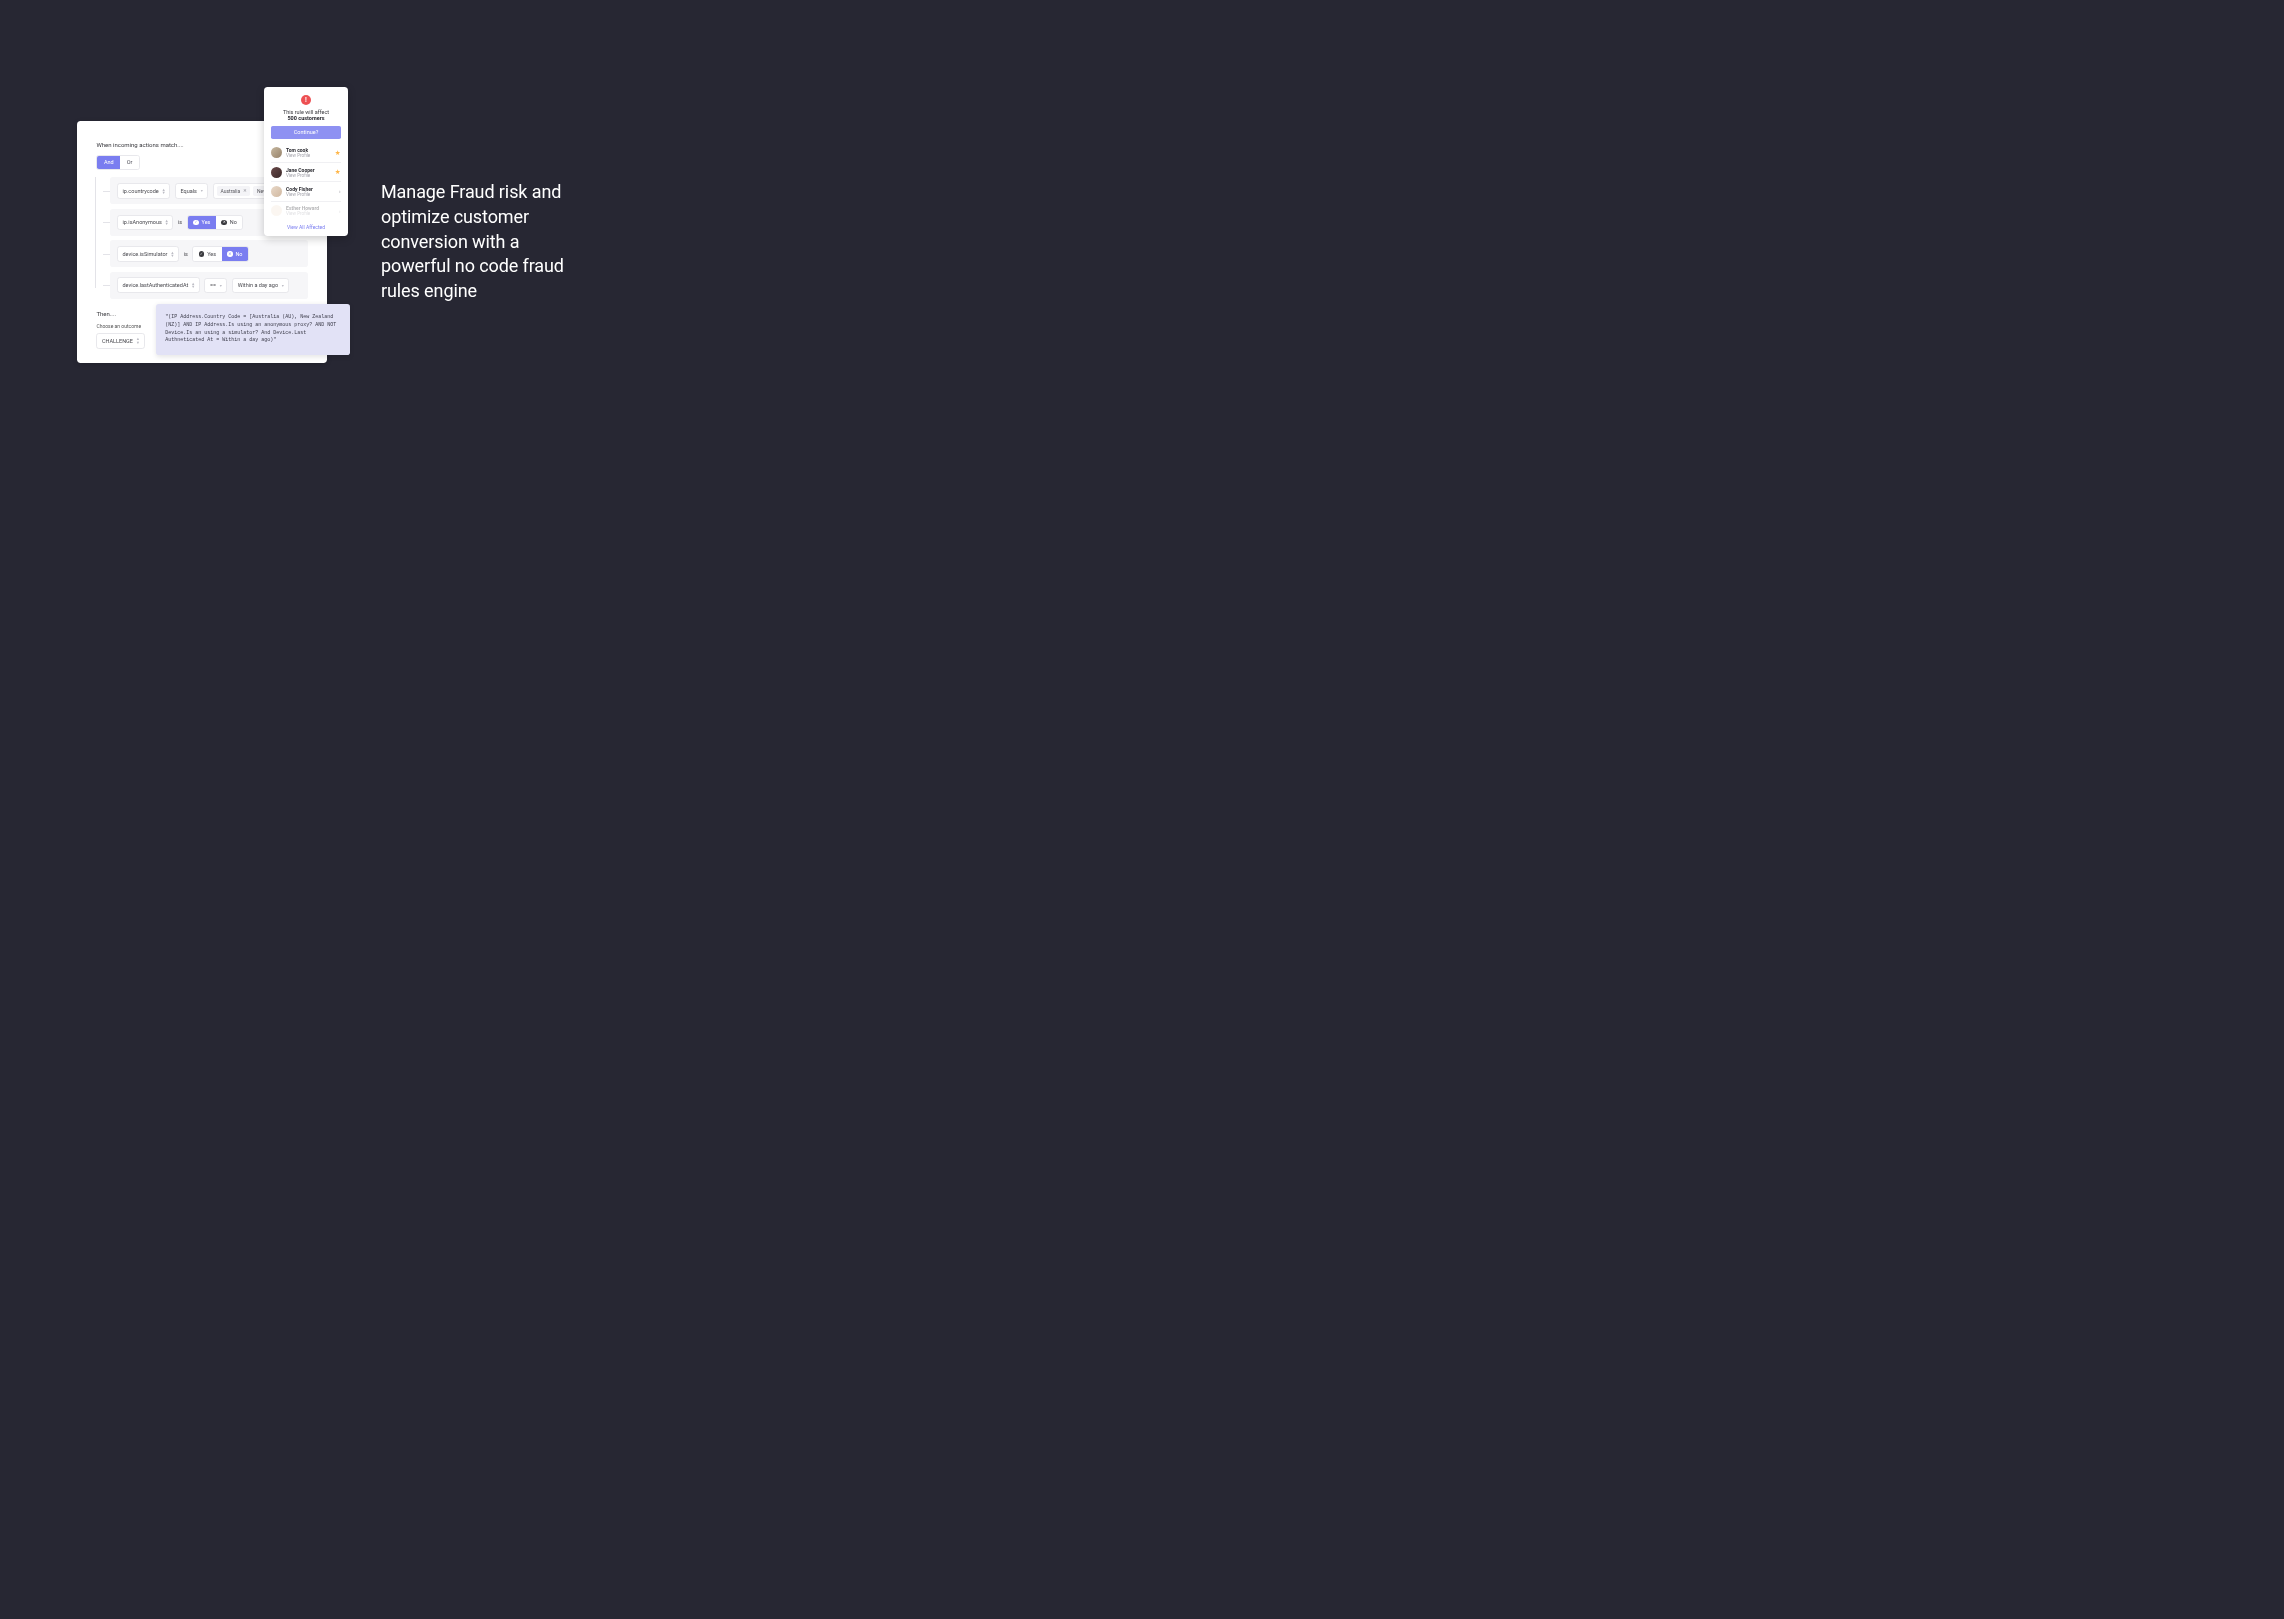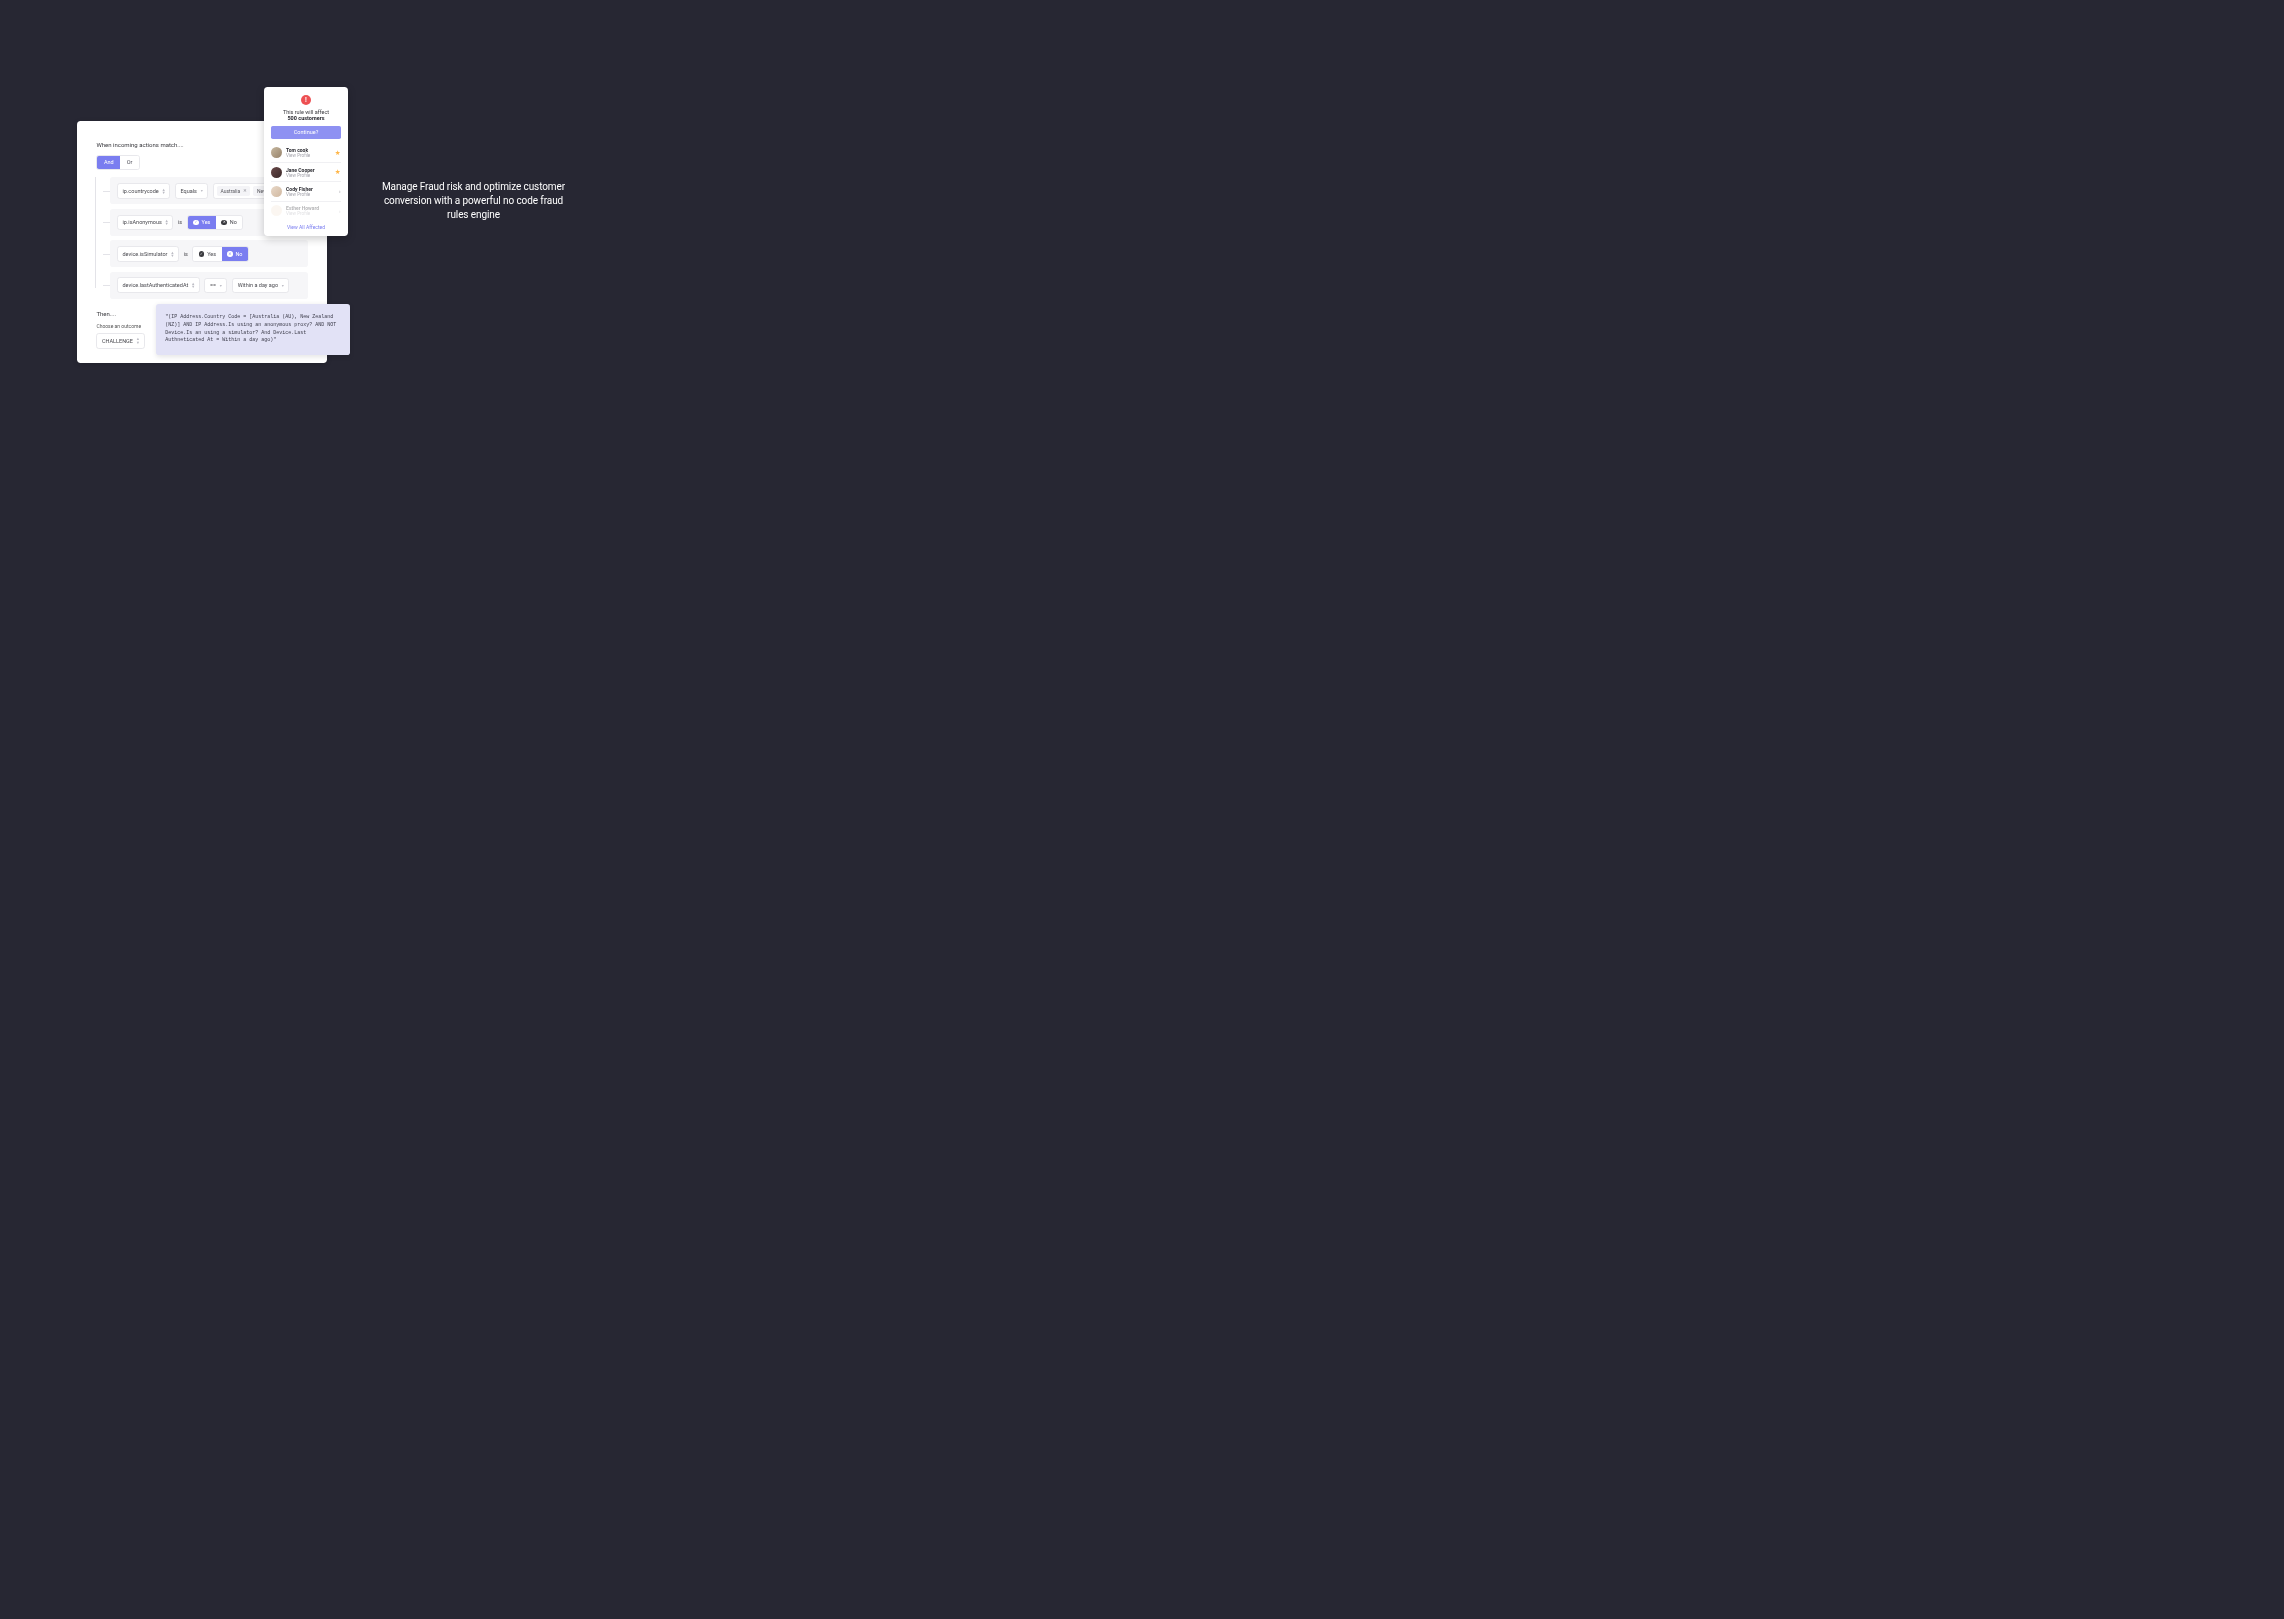--- a/index.html
+++ b/index.html
@@ -11,26 +11,25 @@
       position: relative;
       overflow: hidden;
     }
 
     
     .headline {
       position: absolute;
       left: 381px;
       top: 180px;
       color: #fff;
-      font-size: 10px;
+      font-size: 18px;
       line-height: 1.38;
       font-weight: 400;
       letter-spacing: -0.1px;
       max-width: 185px;
-      text-align: center;
     }
 
     
     .rule-card {
       position: absolute;
       left: 77px;
       top: 121px;
       width: 250px;
       background: #fff;
       border-radius: 3.7px;

